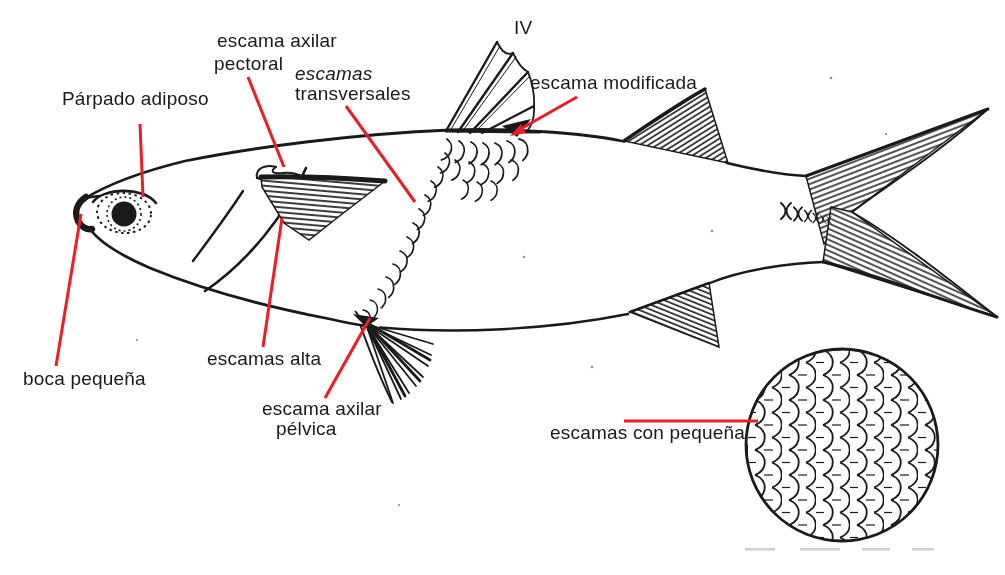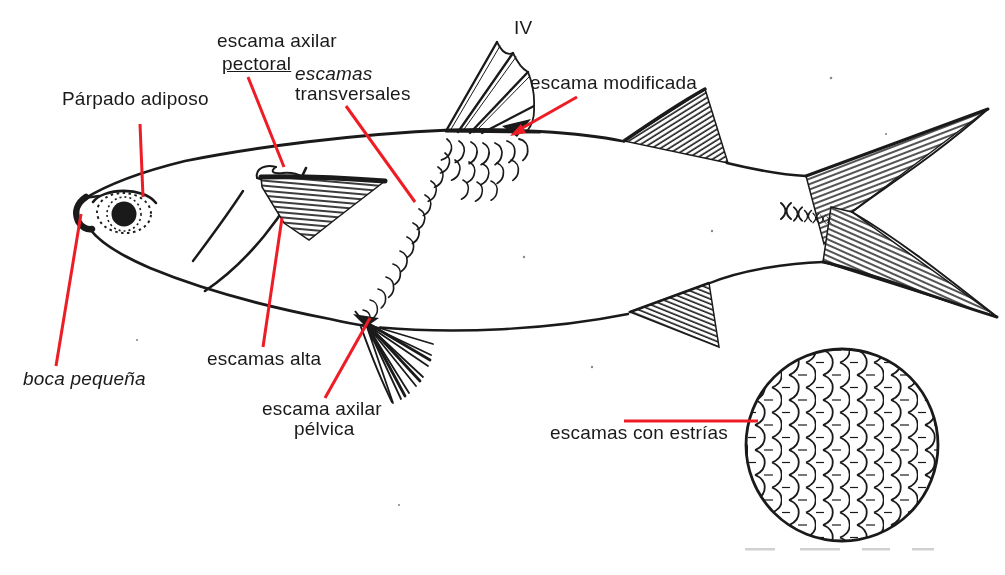--- a/index.html
+++ b/index.html
@@ -209,24 +209,24 @@
     <polygon points="510,136 521,124 526,133" fill="#ee1c25" stroke="none"></polygon>
     <line x1="81" y1="214" x2="56" y2="366"></line>
     <line x1="282" y1="218" x2="263" y2="347"></line>
     <line x1="370" y1="318" x2="325" y2="398"></line>
     <line x1="624" y1="421" x2="758" y2="421"></line>
   </g>
 </svg>
 
 <div class="label" style="left:62px;top:89px;">Párpado adiposo</div>
 <div class="label" style="left:217px;top:31px;">escama axilar</div>
-<div class="label" style="left:222px;top:54px;text-decoration:underline;">pectoral</div>
+<div class="label" style="left:214px;top:54px;">pectoral</div>
 <div class="label" style="left:295px;top:64px;font-style:italic;">escamas</div>
 <div class="label" style="left:295px;top:84px;">transversales</div>
 <div class="label" style="left:514px;top:18px;">IV</div>
 <div class="label" style="left:530px;top:73px;">escama modificada</div>
-<div class="label" style="left:23px;top:369px;font-style:italic;">boca pequeña</div>
+<div class="label" style="left:23px;top:369px;">boca pequeña</div>
 <div class="label" style="left:207px;top:349px;">escamas alta</div>
 <div class="label" style="left:262px;top:399px;">escama axilar</div>
-<div class="label" style="left:294px;top:419px;text-align:right;">pélvica</div>
-<div class="label" style="left:550px;top:423px;">escamas con estrías</div>
+<div class="label" style="left:276px;top:419px;text-align:right;">pélvica</div>
+<div class="label" style="left:550px;top:423px;">escamas con pequeña</div>
 
 </div>
 
 </body></html>

